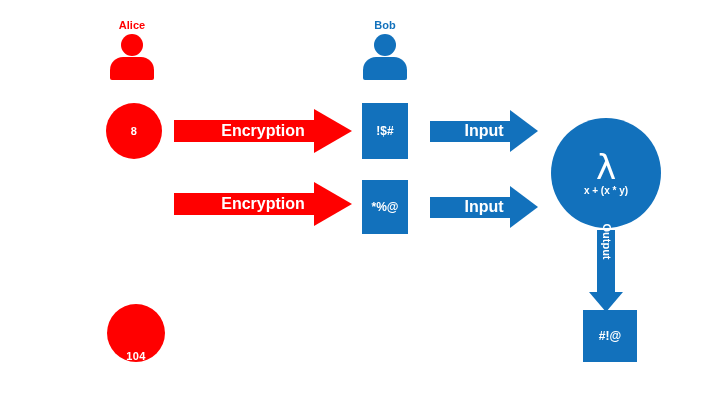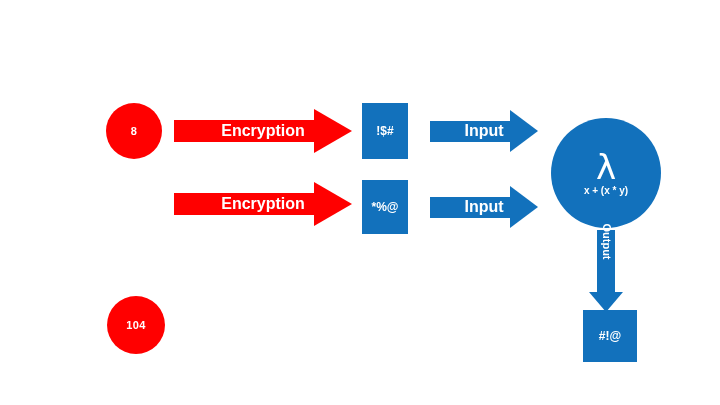--- a/index.html
+++ b/index.html
@@ -185,21 +185,35 @@
     font-weight: bold;
     white-space: nowrap;
     line-height: 1;
   }
 </style>
 </head>
 <body>
 
 <div id="canvas">
 
-
+  <div class="actor" style="left:92px; top:20px; width:80px; height:62px;">
+    <div class="actor-label red-text">Alice</div>
+    <div class="person">
+      <div class="head red-fill"></div>
+      <div class="body red-fill"></div>
+    </div>
+  </div>
+
+  <div class="actor" style="left:345px; top:20px; width:80px; height:62px;">
+    <div class="actor-label blue-text">Bob</div>
+    <div class="person">
+      <div class="head blue-fill"></div>
+      <div class="body blue-fill"></div>
+    </div>
+  </div>
 
   <div class="value-circle" style="left:106px; top:103px; width:56px; height:56px;">
     <span>8</span>
   </div>
 
   <div class="arrow-right" style="left:174px; top:109px; width:178px; height:44px;">
     <div class="shaft red-shaft" style="width:140px;"></div>
     <div class="head" style="border-left:38px solid #FF0000;"></div>
     <div class="arrow-label" style="padding-right:26px;">Encryption</div>
   </div>
@@ -240,17 +254,17 @@
     <div class="shaft" style="height:62px;"></div>
     <div class="head"></div>
     <div class="arrow-label-vert">Output</div>
   </div>
 
   <div class="cipher-box" style="left:583px; top:310px; width:54px; height:52px;">
     <span>#!@</span>
   </div>
 
 
-  <div class="value-circle" style="left:107px; top:296px; width:58px; height:58px;">
+  <div class="value-circle" style="left:107px; top:304px; width:58px; height:58px;align-items:flex-end;">
     <span>104</span>
   </div>
 
 </div>
 
 </body></html>

